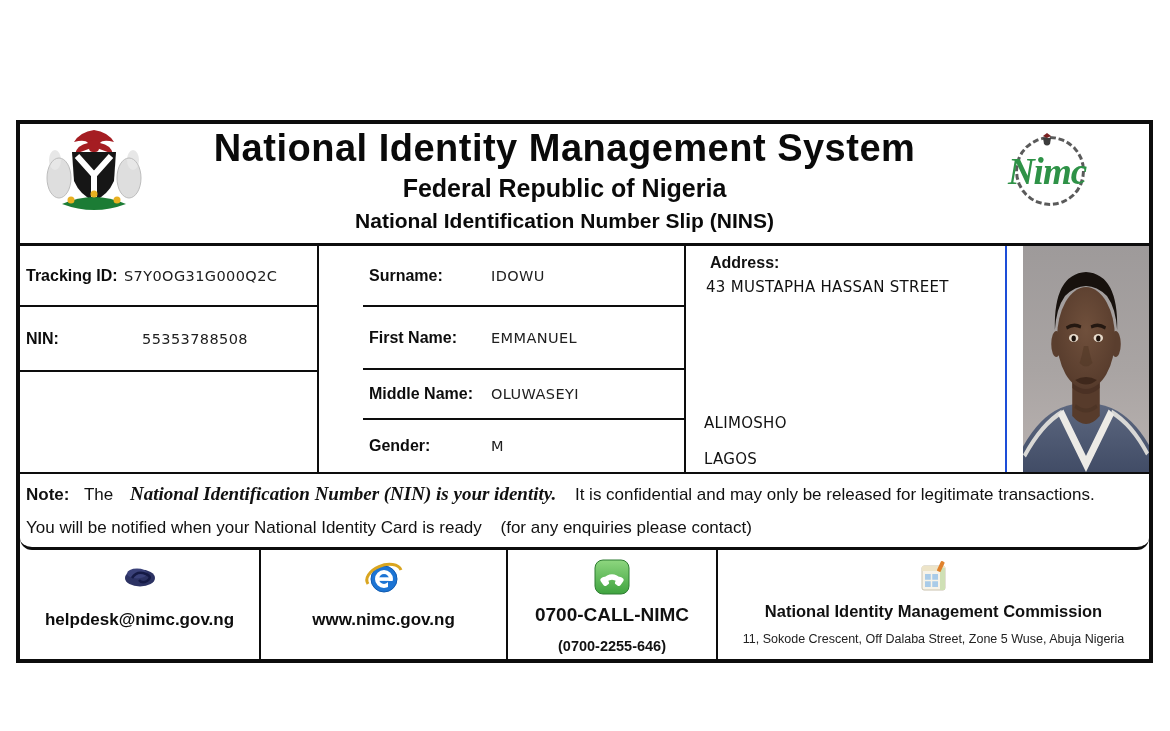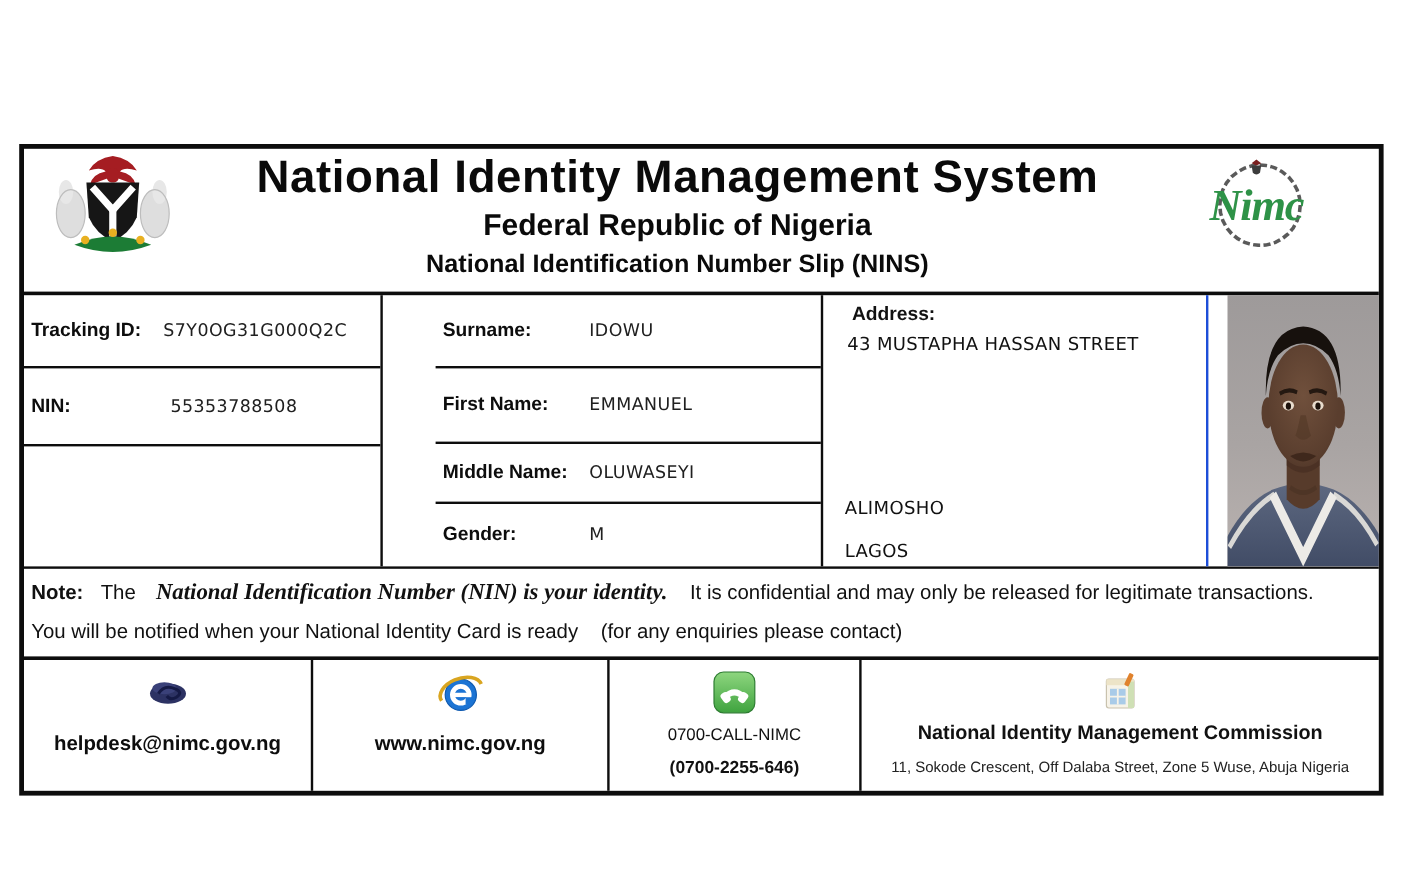--- a/index.html
+++ b/index.html
@@ -27,45 +27,45 @@
   .colA{width:299px;border-right:2px solid #0d0d0d;box-sizing:border-box;display:flex;flex-direction:column;}
   .colB{width:351px;border-right:2px solid #0d0d0d;box-sizing:border-box;display:flex;flex-direction:column;padding-left:28px;}
   .colC{width:305px;border-right:2px solid #1d4ed8;box-sizing:border-box;position:relative;}
   .colD{flex:1;position:relative;background:#9d9998;}
   .cell{position:relative;box-sizing:border-box;display:flex;align-items:center;padding-left:6px;}
   .bline{border-bottom:2px solid #0d0d0d;}
   .hA1{height:61px;} .hA2{height:65px;} .hA3{flex:1;}
   .hB1{height:61px;} .hB2{height:63px;} .hB3{height:50px;} .hB4{flex:1;}
   .lbl{font-weight:bold;font-size:16px;color:#0d0d0d;white-space:nowrap;}
   .val{font-family:"DejaVu Sans",sans-serif;font-size:14.5px;color:#202020;letter-spacing:.4px;white-space:nowrap;}
-  .vA1{position:absolute;left:116px;} .vA2{position:absolute;left:122px;}
+  .vA1{position:absolute;left:104px;} .vA2{position:absolute;left:122px;}
   .vB{position:absolute;left:128px;}
   .addr-label{position:absolute;left:8px;top:8px;font-weight:bold;font-size:16px;}
   .addr-line1{position:absolute;left:4px;top:32px;font-family:"DejaVu Sans",sans-serif;font-size:15px;letter-spacing:.3px;}
   .addr-lga{position:absolute;left:2px;top:168px;font-family:"DejaVu Sans",sans-serif;font-size:15px;letter-spacing:.3px;}
   .addr-state{position:absolute;left:2px;top:204px;font-family:"DejaVu Sans",sans-serif;font-size:15px;letter-spacing:.3px;}
   .portrait{position:absolute;left:0;top:0;width:100%;height:100%;display:block;}
 
   
-  .note{position:relative;height:76px;box-sizing:border-box;border-bottom:3px solid #0d0d0d;padding:7px 6px 0 6px;}
+  .note{position:relative;height:76px;box-sizing:border-box;border-bottom:3px solid #0d0d0d;padding:7px 6px 0 6px;border-radius:12px;}
   .note-line1{font-size:17px;line-height:26px;white-space:nowrap;}
   .note-label{font-weight:bold;margin-right:10px;}
   .note-prefix{margin-right:12px;}
   .note-emph{font-family:"Liberation Serif",serif;font-style:italic;font-weight:bold;font-size:19px;margin-right:14px;}
   .note-line2{font-size:17px;line-height:26px;margin-top:7px;white-space:nowrap;}
   .note-line2b{margin-left:14px;}
 
   
   .footer{display:flex;height:109px;}
   .fcell{box-sizing:border-box;display:flex;flex-direction:column;align-items:center;padding-top:8px;}
   .fdiv{border-right:2px solid #0d0d0d;}
   .fc1{width:241px;} .fc2{width:247px;} .fc3{width:210px;} .fc4{flex:1;}
   .ficon{height:38px;display:flex;align-items:center;justify-content:center;}
   .ftext{font-weight:bold;font-size:17px;margin-top:14px;color:#0d0d0d;}
-  .fphone1{font-weight:normal;font-size:14px;margin-top:8px;}
+  .fphone1{font-weight:bold;font-size:19px;margin-top:8px;}
   .fphone2{font-weight:bold;font-size:14.5px;margin-top:12px;}
   .fcomm1{font-weight:bold;font-size:16.5px;margin-top:6px;}
   .fcomm2{font-size:12.5px;margin-top:11px;color:#222;}
 </style>
 </head>
 <body>
 
 <div class="page">
   <div class="card">
 

